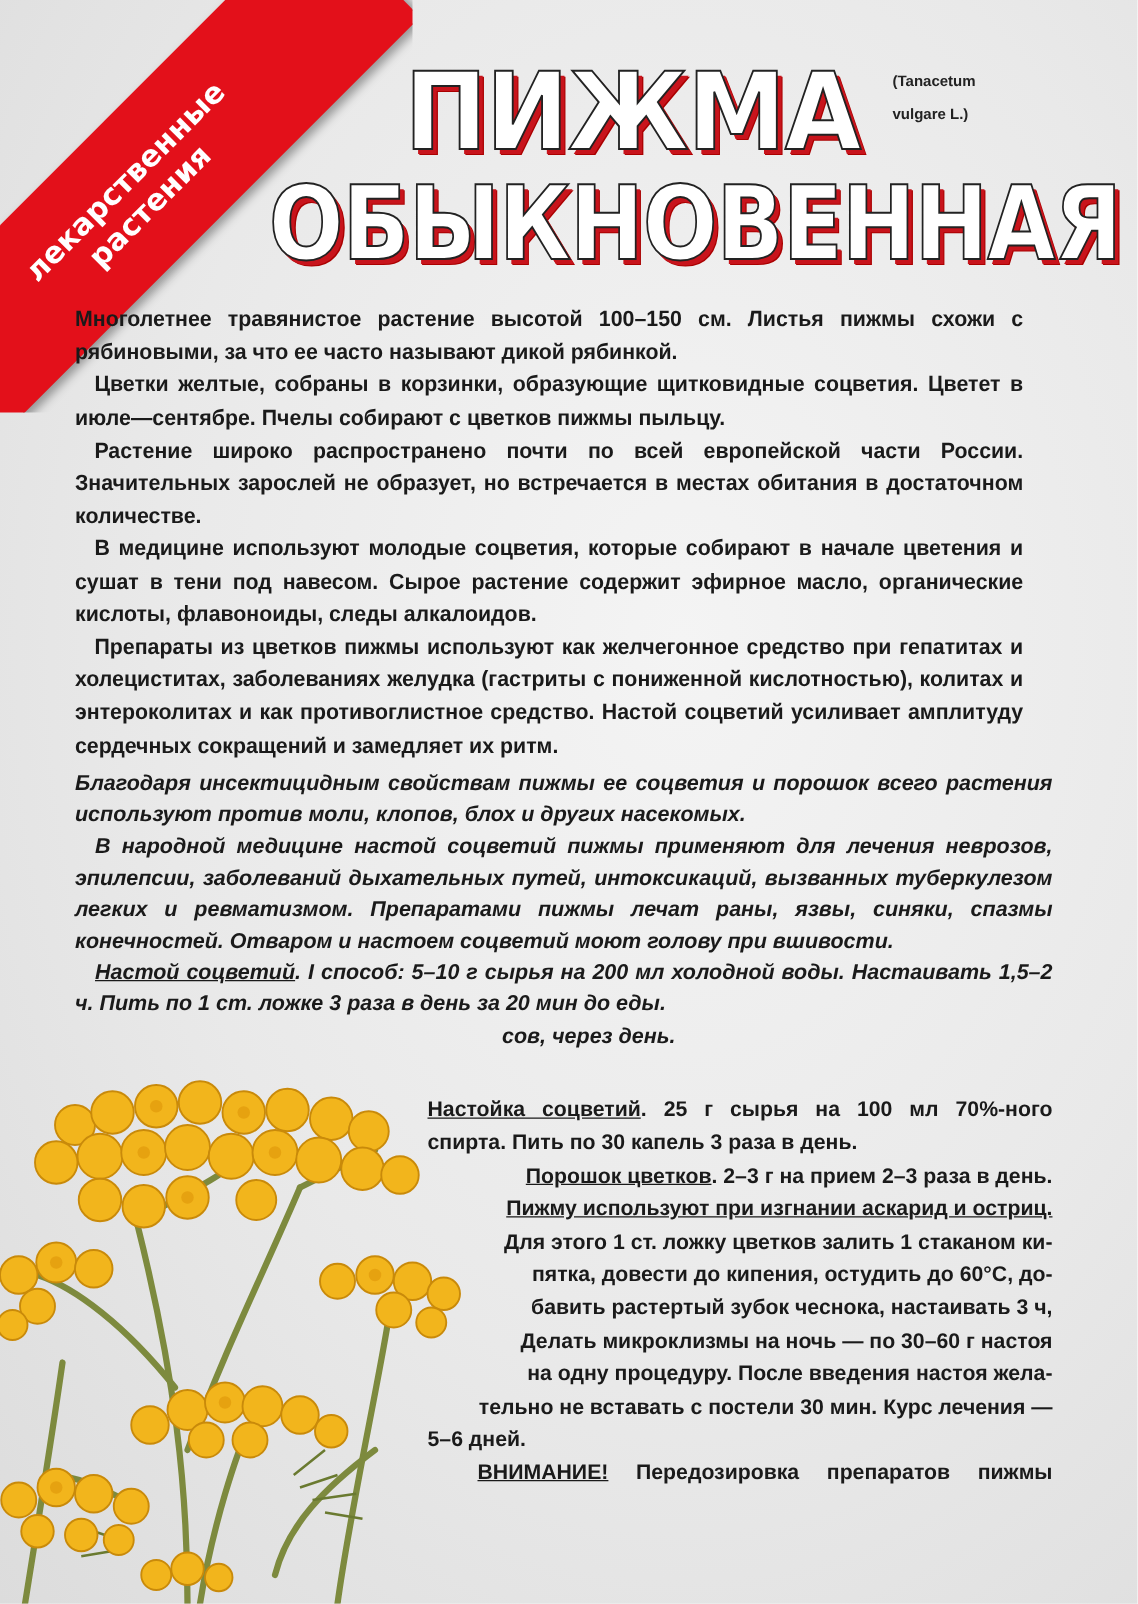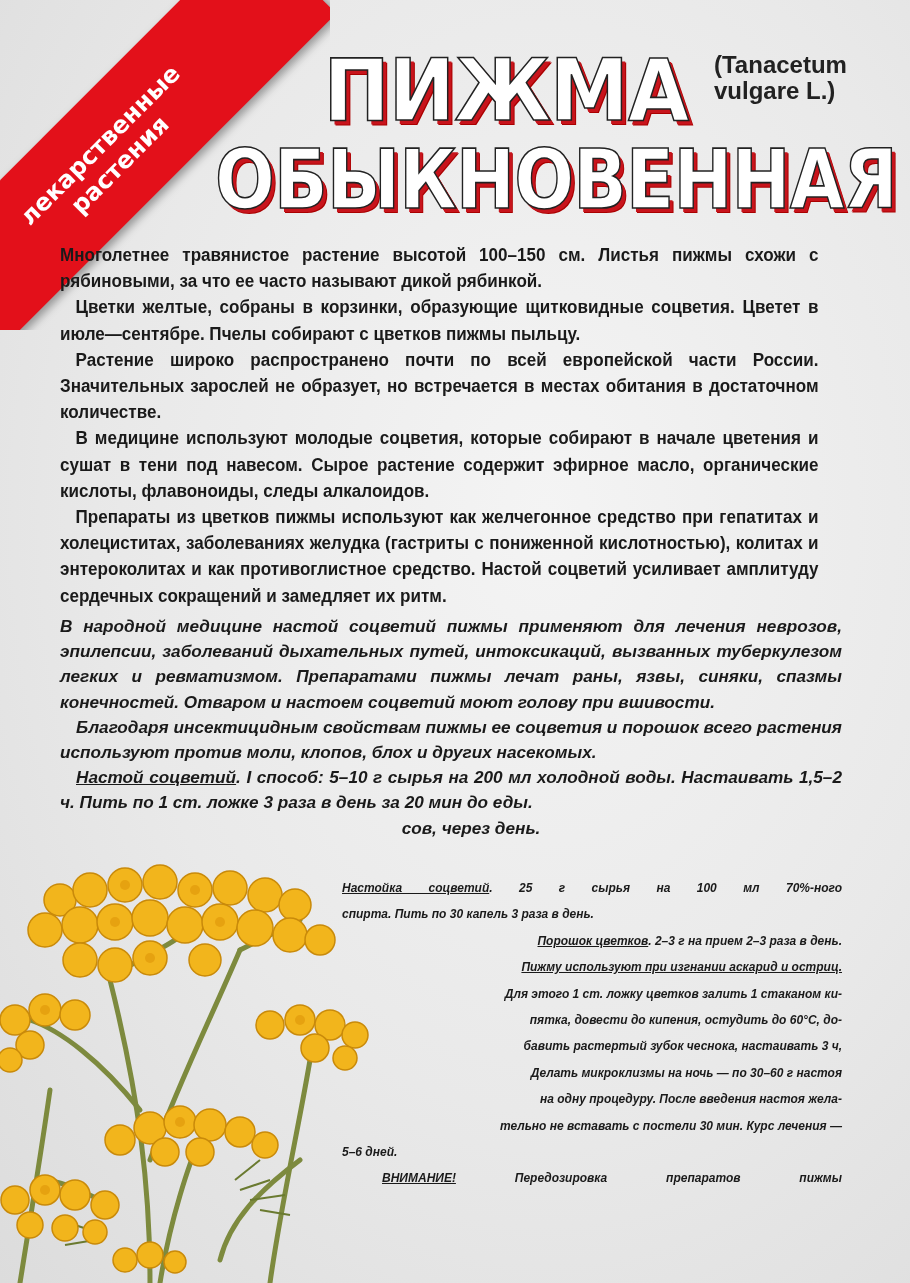--- a/index.html
+++ b/index.html
@@ -23,41 +23,41 @@
   .title {
     position: absolute; left: 215px; top: 48px; margin: 0;
     font-family: "DejaVu Sans", sans-serif; font-weight: bold;
     color: #ffffff; letter-spacing: -1px;
     -webkit-text-stroke: 1.6px #222;
     text-shadow: 4px 4px 0 #c8141c, 5px 5px 0 #a00;
   }
   .title .l1 { display: block; font-size: 86px; line-height: 84px; padding-left: 118px; transform: scaleX(0.92); transform-origin: left; }
   .title .l2 { display: block; font-size: 82px; line-height: 96px; transform: scaleX(0.86); transform-origin: left; }
   .latin {
-    position: absolute; left: 714px; top: 52px; font-size: 24px; line-height: 26px;
+    position: absolute; left: 714px; top: 52px; font-size: 12px; line-height: 26px;
     font-weight: bold; color: #222;
   }
   .p1 {
     position: absolute; left: 60px; top: 242px; width: 782px;
     font-size: 17.6px; line-height: 26.2px; font-weight: bold;
     text-align: justify; transform: scaleX(0.97); transform-origin: left;
   }
   .p1 p, .p2 p { margin: 0; text-indent: 16px; }
   .p1 p:first-child { text-indent: 0; }
   .p2 {
     position: absolute; left: 60px; top: 614px; width: 782px;
     font-size: 17.2px; line-height: 25.2px; font-weight: bold; font-style: italic;
     text-align: justify;
   }
   .p2 p:first-child { text-indent: 0; }
   .u { text-decoration: underline; }
   .center-line { text-align: center; text-indent: 0 !important; }
   .p3 {
     position: absolute; left: 342px; top: 875px; width: 500px;
-    font-size: 12px; line-height: 26.4px; font-weight: bold; font-style: italic;
+    font-size: 17px; line-height: 26.4px; font-weight: bold; 
     text-align: justify;
   }
   .p3 div { text-align: right; }
   .p3 .j { text-align: justify; text-align-last: justify; }
   .plant { position: absolute; left: 0; top: 860px; width: 380px; height: 423px; }
 </style>
 </head>
 <body>
 
 <div class="ribbon-wrap">
@@ -79,22 +79,22 @@
 
 <div class="p1">
   <p>Многолетнее травянистое растение высотой 100–150 см. Листья пижмы схожи с рябиновыми, за что ее часто называют дикой рябинкой.</p>
   <p>Цветки желтые, собраны в корзинки, образующие щитковидные соцветия. Цветет в июле—сентябре. Пчелы собирают с цветков пижмы пыльцу.</p>
   <p>Растение широко распространено почти по всей европейской части России. Значительных зарослей не образует, но встречается в местах обитания в достаточном количестве.</p>
   <p>В медицине используют молодые соцветия, которые собирают в начале цветения и сушат в тени под навесом. Сырое растение содержит эфирное масло, органические кислоты, флавоноиды, следы алкалоидов.</p>
   <p>Препараты из цветков пижмы используют как желчегонное средство при гепатитах и холециститах, заболеваниях желудка (гастриты с пониженной кислотностью), колитах и энтероколитах и как противоглистное средство. Настой соцветий усиливает амплитуду сердечных сокращений и замедляет их ритм.</p>
 </div>
 
 <div class="p2">
+  <p>Благодаря инсектицидным свойствам пижмы ее соцветия и порошок всего растения используют против моли, клопов, блох и других насекомых.</p>
   <p>В народной медицине настой соцветий пижмы применяют для лечения неврозов, эпилепсии, заболеваний дыхательных путей, интоксикаций, вызванных туберкулезом легких и ревматизмом.  Препаратами пижмы лечат раны, язвы, синяки, спазмы конечностей. Отваром и настоем соцветий моют голову при вшивости.</p>
-  <p>Благодаря инсектицидным свойствам пижмы ее соцветия и порошок всего растения используют против моли, клопов, блох и других насекомых.</p>
   <p><span class="u">Настой соцветий</span><span>. I способ: 5–10 г сырья на 200 мл холодной воды. Настаивать 1,5–2 ч. Пить по 1 ст. ложке 3 раза в день за 20 мин до еды.</span></p>
   <p class="center-line" style="padding-left:40px;">сов, через день.</p>
 </div>
 
 <svg class="plant" viewBox="0 0 380 423" xmlns="http://www.w3.org/2000/svg">
   <g stroke="#7d8a3e" stroke-width="5" fill="none" stroke-linecap="round">
     <path d="M150 423 C150 330 140 240 110 120"></path>
     <path d="M150 300 C180 220 210 160 240 90"></path>
     <path d="M140 250 C100 200 60 170 30 160"></path>
     <path d="M160 423 C170 360 190 300 200 280"></path>

